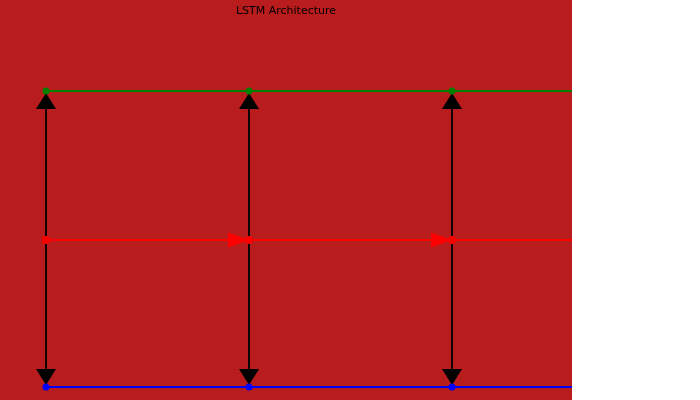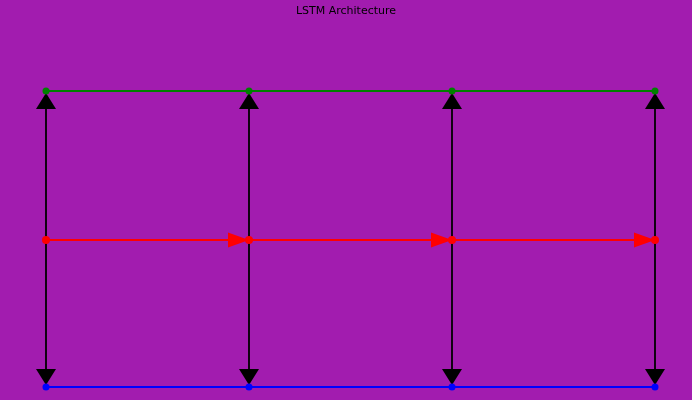--- a/index.html
+++ b/index.html
@@ -1,19 +1,19 @@
 <!DOCTYPE html>
 <html><head>
 <meta charset="utf-8">
 <style>
   html,body{margin:0;padding:0;background:#ffffff;}
   .figure{
     position:relative;
-    width:692px;height:400px;
-    background:#a21caf;
+    width:572px;height:400px;
+    background:#b91c1c;
     font-family:"DejaVu Sans", sans-serif;
     overflow:hidden;
   }
   .chart-title{
     position:absolute;top:4px;left:0;width:100%;
     text-align:center;
     font-size:11px;color:#000000;
   }
   .diagram{position:absolute;top:0;left:0;}
   .legend{

